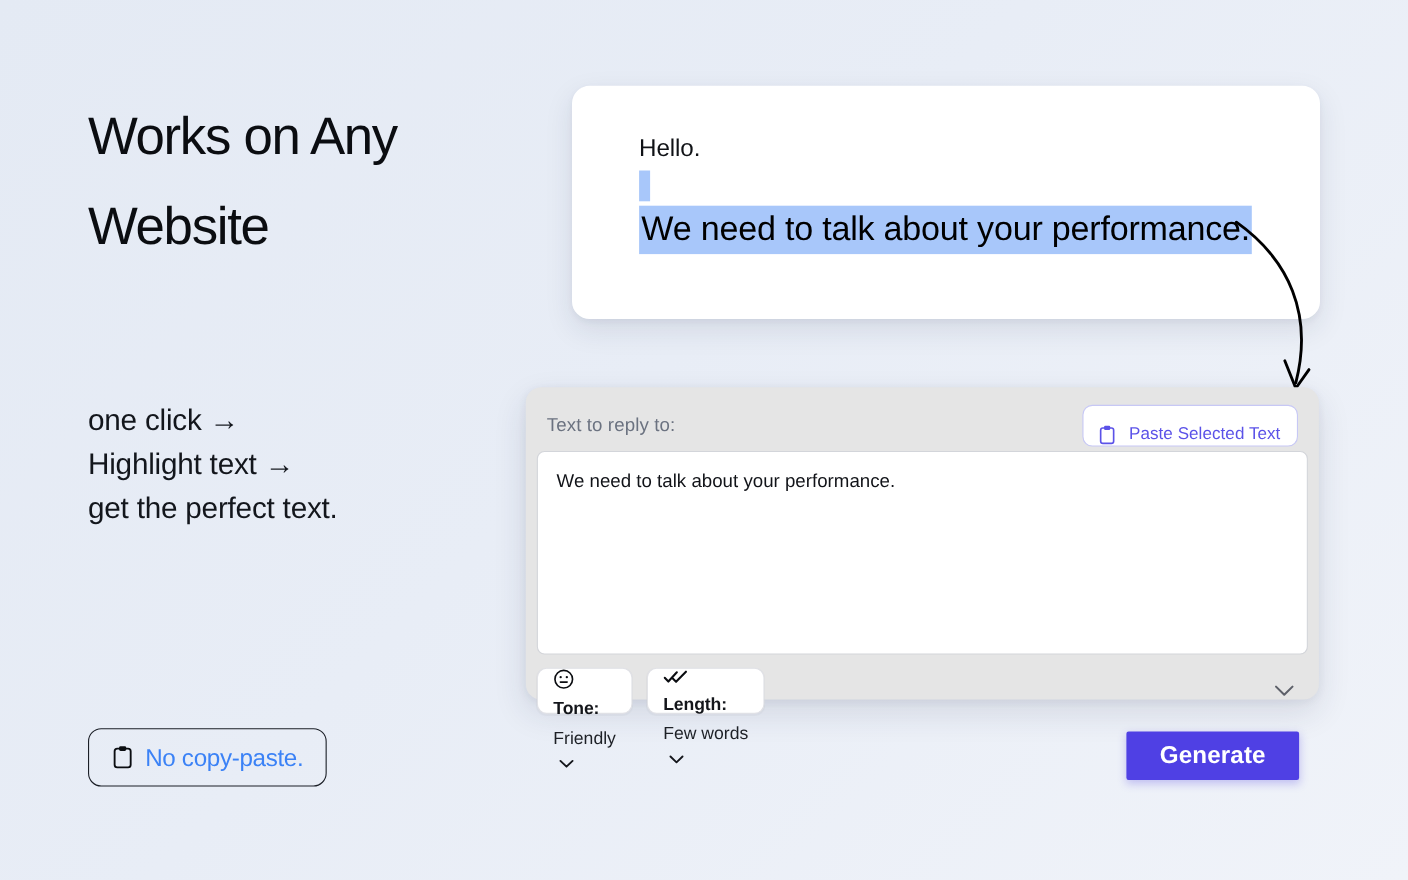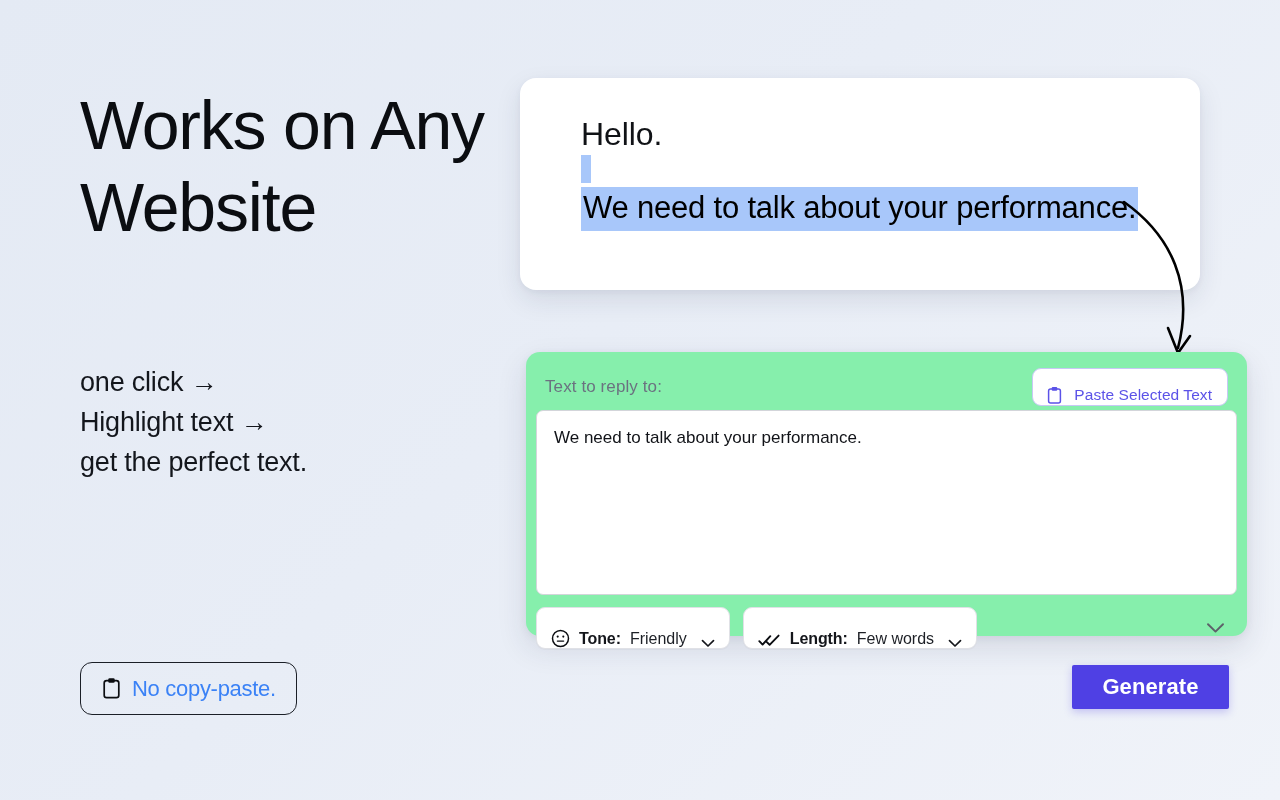--- a/index.html
+++ b/index.html
@@ -21,21 +21,21 @@
     inset: 0;
   }
 
   
 
   .headline {
     position: absolute;
     left: 80px;
     top: 84px;
     width: 430px;
-    font-size: 68px;
+    font-size: 48px;
     line-height: 82px;
     font-weight: 300;
     letter-spacing: -1.2px;
     color: #0b0d11;
   }
 
   .steps {
     position: absolute;
     left: 80px;
     top: 362px;
@@ -81,21 +81,21 @@
   }
 
   .page-card-body {
     position: absolute;
     left: 61px;
     top: 40px;
     right: 40px;
   }
 
   .pc-line {
-    font-size: 32px;
+    font-size: 22px;
     line-height: 33px;
     color: #101216;
     font-weight: 400;
     letter-spacing: -0.1px;
     white-space: pre;
   }
 
   .pc-stub {
     width: 10px;
     height: 28px;
@@ -127,24 +127,23 @@
   }
 
   
 
   .ext-panel {
     position: absolute;
     left: 478px;
     top: 352px;
     width: 721px;
     height: 284px;
-    background: #86efac;
+    background: #e5e5e5;
     border-radius: 14px;
     box-shadow: 0 12px 30px rgba(31, 41, 70, 0.12), 0 2px 8px rgba(31,41,70,0.06);
-    margin-left: 48px;
   }
 
   .ext-head {
     position: absolute;
     left: 0; right: 0;
     top: 10px;
     height: 50px;
     display: flex;
     align-items: center;
     justify-content: space-between;
@@ -194,31 +193,32 @@
     top: 253px;
     width: 701px;
     height: 46px;
     display: flex;
     align-items: center;
     gap: 13px;
   }
 
   .sel-pill {
     display: flex;
-    align-items: flex-end;
+    align-items: flex-start;
     gap: 9px;
     height: 42px;
     padding: 0 14px;
     border: 1px solid #e0e1e6;
     border-radius: 9px;
     background: #ffffff;
     font-size: 16px;
     color: #14161b;
     cursor: pointer;
     box-shadow: 0 1px 1px rgba(16,20,30,0.03);
+    flex-direction: column;
   }
   .sel-pill .sel-key { font-weight: 700; letter-spacing: -0.1px; }
   .sel-pill .sel-val { font-weight: 400; color: #1d2026; }
   .sel-pill .sel-chev { margin-left: 5px; display: flex; }
 
   .controls-spacer { flex: 1; }
 
   .collapse-chev {
     display: flex;
     align-items: center;

